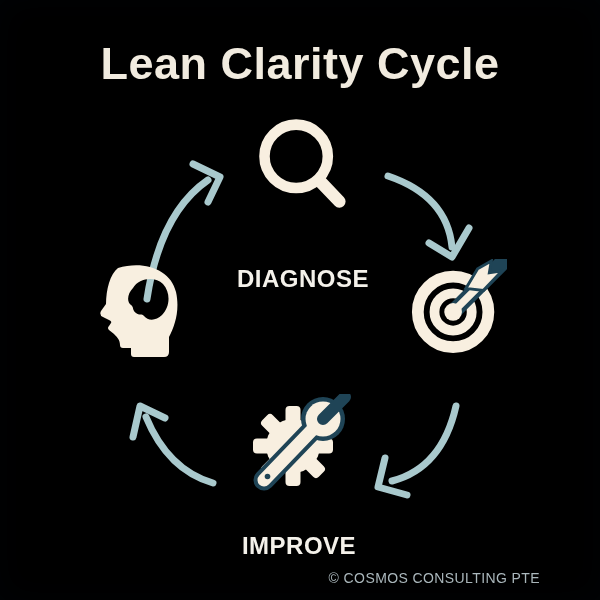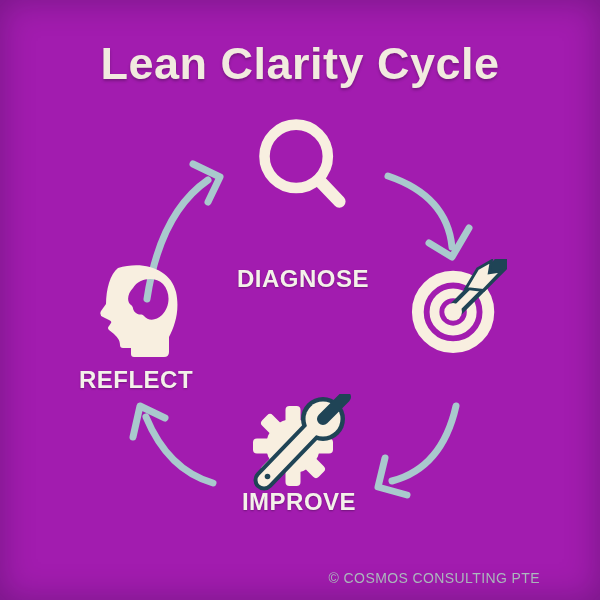--- a/index.html
+++ b/index.html
@@ -1,19 +1,19 @@
 <!DOCTYPE html>
 <html><head>
 <meta charset="utf-8">
 <style>
   html,body{margin:0;padding:0;}
   .canvas{
     position:relative;
     width:600px;height:600px;
-    background:#a21caf;
+    background:#000000;
     overflow:hidden;
     font-family:"Liberation Sans", sans-serif;
   }
   .canvas::after{
     content:"";position:absolute;inset:0;pointer-events:none;
     box-shadow:inset 0 0 34px rgba(0,12,22,.28);
   }
   .title{
     position:absolute;left:0;top:38px;width:600px;
     text-align:center;
@@ -91,21 +91,21 @@
         <circle cx="49" cy="52" r="27"></circle>
       </g>
       <line x1="20" y1="86" x2="72" y2="32" stroke="#1F4456" stroke-width="21" stroke-linecap="round"></line>
       <circle cx="79" cy="25" r="22" fill="#1F4456"></circle>
       <line x1="20" y1="86" x2="70" y2="34" stroke="#F8EFE0" stroke-width="13" stroke-linecap="round"></line>
       <circle cx="79" cy="25" r="17.5" fill="#F8EFE0"></circle>
       <line x1="79" y1="25" x2="101" y2="3" stroke="#1F4456" stroke-width="12" stroke-linecap="round"></line>
       <circle cx="23.5" cy="82.5" r="2.8" fill="#1F4456"></circle>
     </svg>
   </div>
-  <div class="stage-label" style="left:299px;top:488px;">IMPROVE</div>
+  <div class="stage-label" style="left:299px;top:532px;">IMPROVE</div>
 
   <div class="icon" style="left:95px;top:262px;width:92px;height:100px;">
     <svg viewBox="0 0 92 100">
       <path fill="#F8EFE0" fill-rule="evenodd" d="
         M 23 6
         C 48 -2 76 7 81 30
         C 85 48 80 64 74 75
         L 74 90 Q 74 95 69 95
         L 39 95 Q 36 95 36 92
         L 36 86 L 28 86 Q 25 86 25 83
@@ -119,17 +119,16 @@
         M 38 26
         C 44 16 60 14 68 22
         C 76 31 75 45 67 53
         C 61 59 53 59 49 54
         C 47 51 44 54 41 51
         C 37 48 39 45 36 43
         C 31 39 33 31 38 26
         Z"></path>
     </svg>
   </div>
-  <div class="stage-label" style="left:136px;top:366px;">REFLECT</div>
 
   <div class="footer">© COSMOS CONSULTING PTE</div>
 
 </div>
 
 </body></html>

